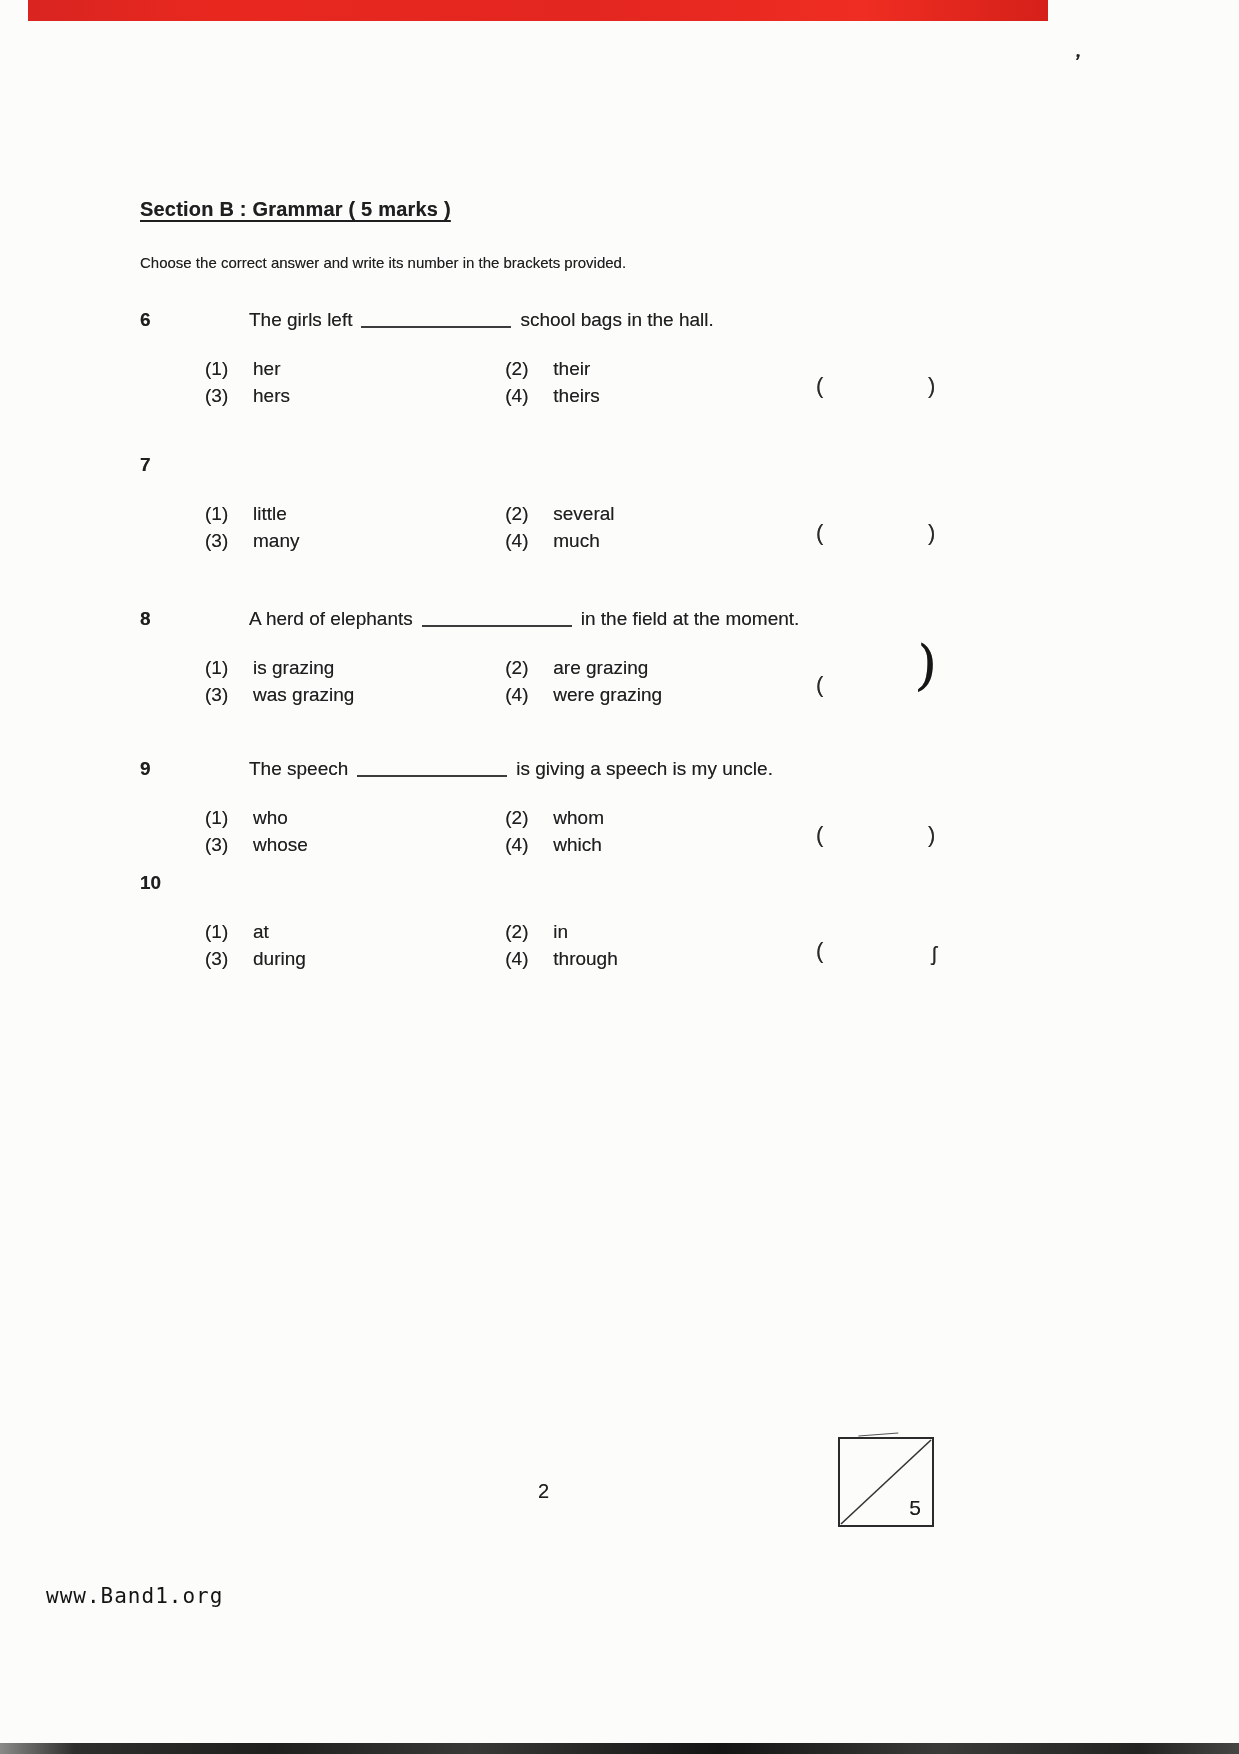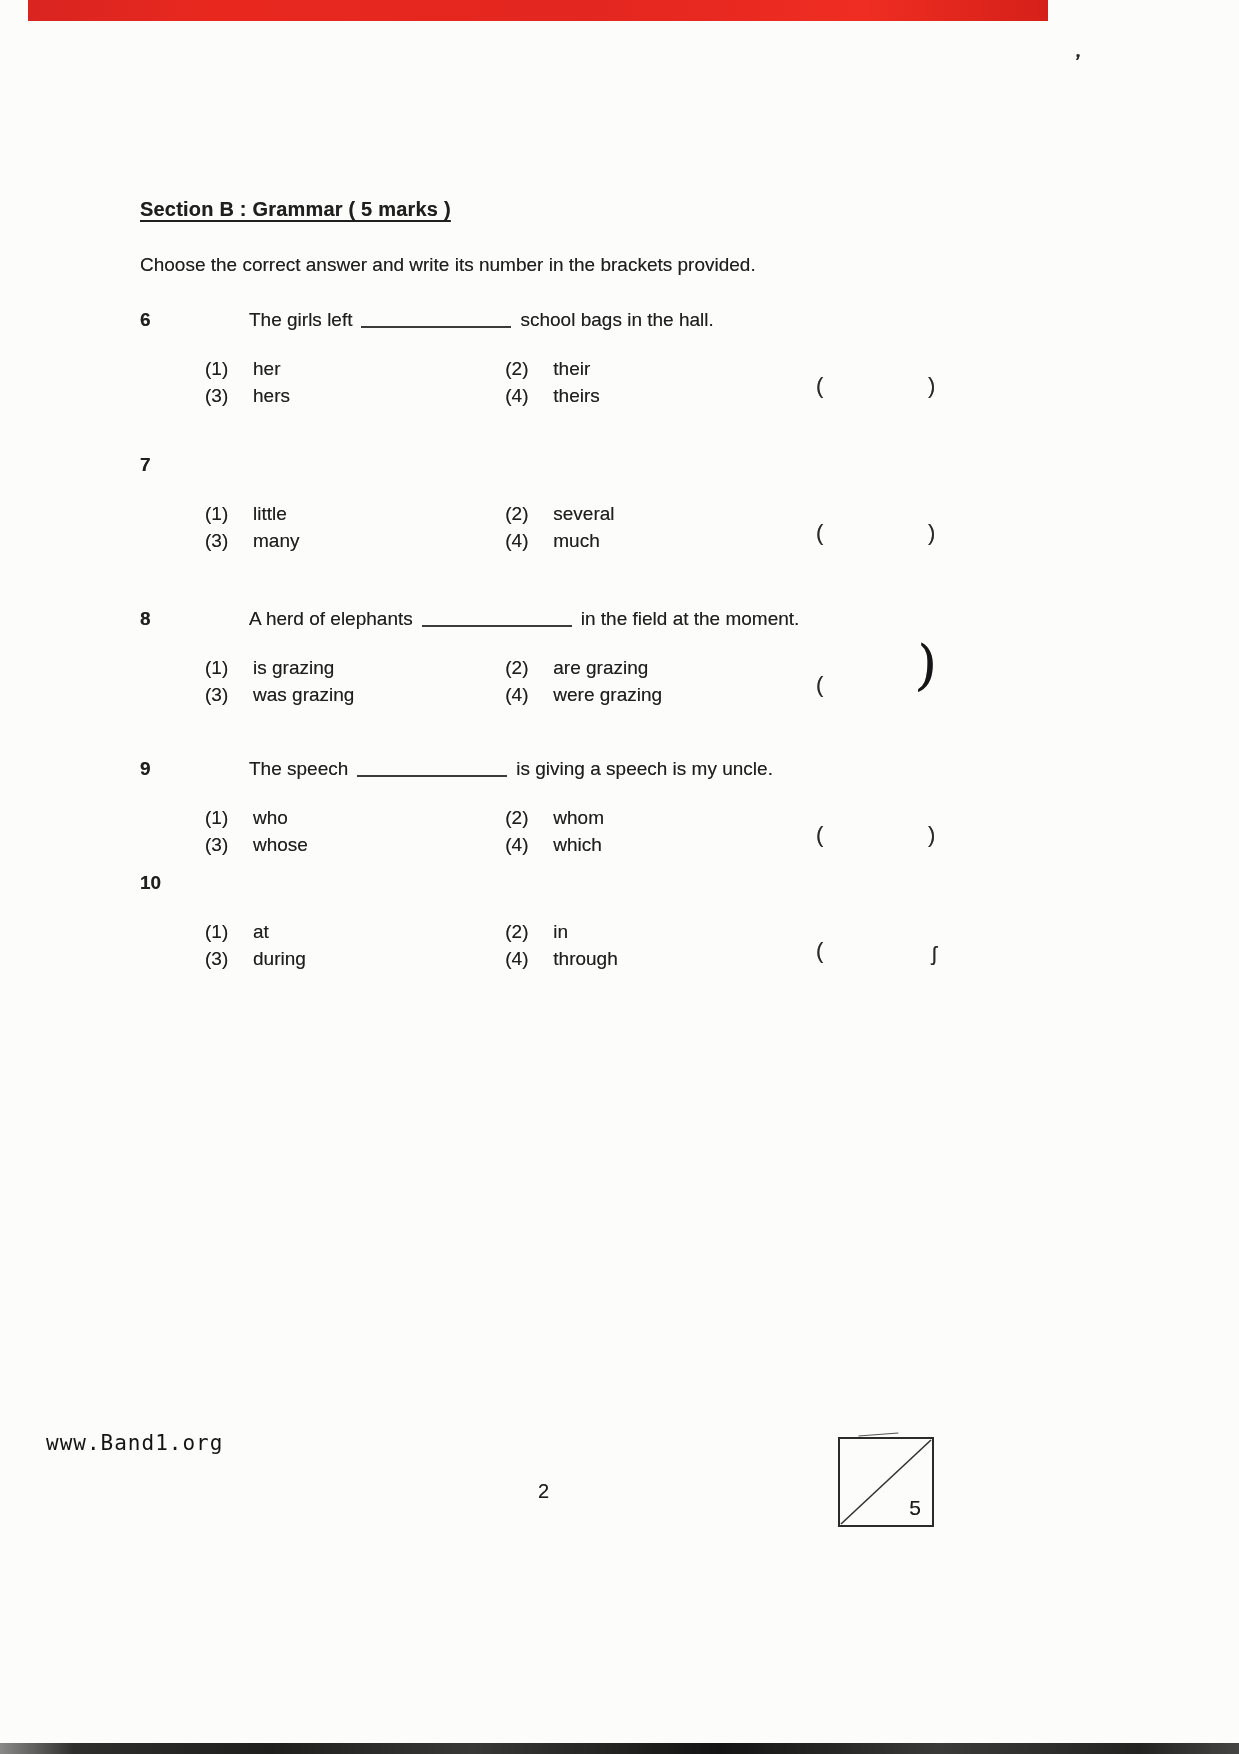--- a/index.html
+++ b/index.html
@@ -32,21 +32,21 @@
   .section-title{
     position:absolute;left:140px;top:178px;
     font-size:20px;font-weight:bold;
     text-decoration:underline;
     text-underline-offset:4px;
     letter-spacing:.2px;
     margin-top:20px;
   }
   .instruction{
     position:absolute;left:140px;top:254px;
-    font-size:19px;
+    font-size:15px;
   }
 
   
   .question{position:absolute;left:140px;width:880px;height:120px;font-size:19px;}
   .q-sentence-row{display:flex;align-items:baseline;line-height:26px;}
   .q-num{width:65px;font-weight:bold;flex:0 0 65px;}
   .q-text{white-space:nowrap;margin-left:44px;}
   .blank{
     display:inline-block;width:150px;height:1em;
     border-bottom:2px solid #3c3c3c;
@@ -70,21 +70,21 @@
     font-family:"DejaVu Serif", serif;
     transform:rotate(4deg);
     color:#161616;
   }
   
   .question.q10 .bracket.close{left:792px;top:72px;font-size:21px;}
 
   
   .page-number{position:absolute;left:538px;top:1480px;font-size:20px;}
   .website-url{
-    position:absolute;left:46px;top:1431px;
+    position:absolute;left:46px;top:1584px;
     font-family:"DejaVu Sans Mono", monospace;
     font-size:21px;color:#141414;letter-spacing:1px;
     text-shadow:none;
   }
   .marks-box{
     position:absolute;left:838px;top:1437px;width:96px;height:90px;
     border:2px solid #2b2b2b;box-sizing:border-box;background:transparent;
   }
   .marks-box svg{position:absolute;left:0;top:0;}
   .marks-box-value{

